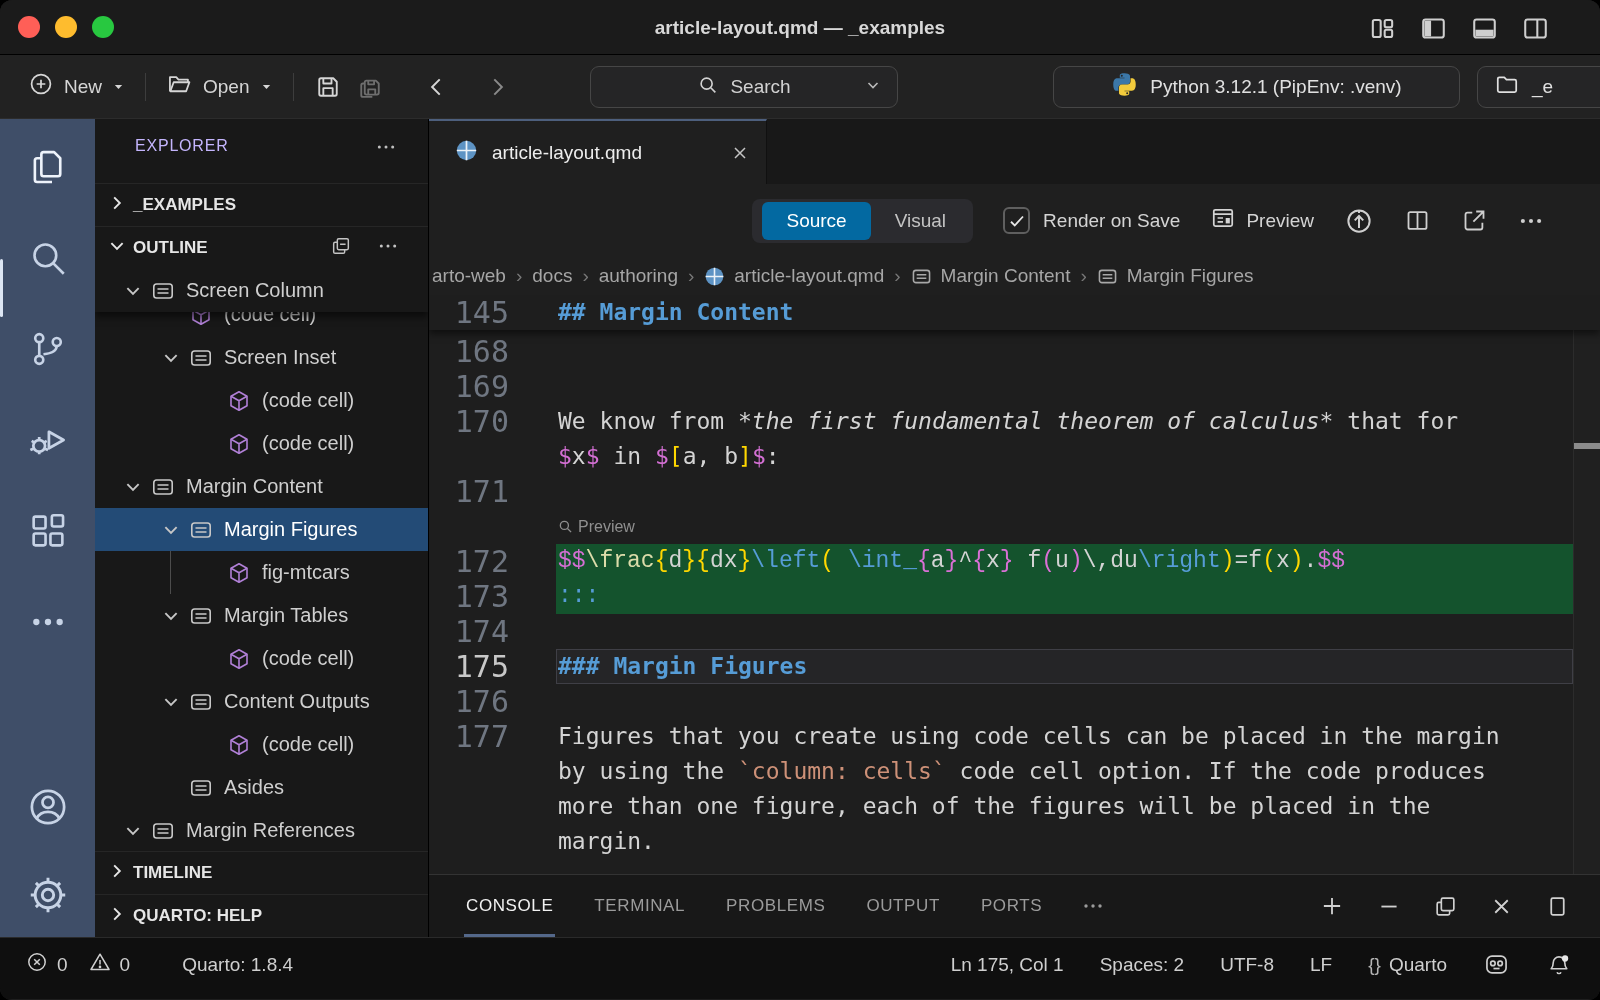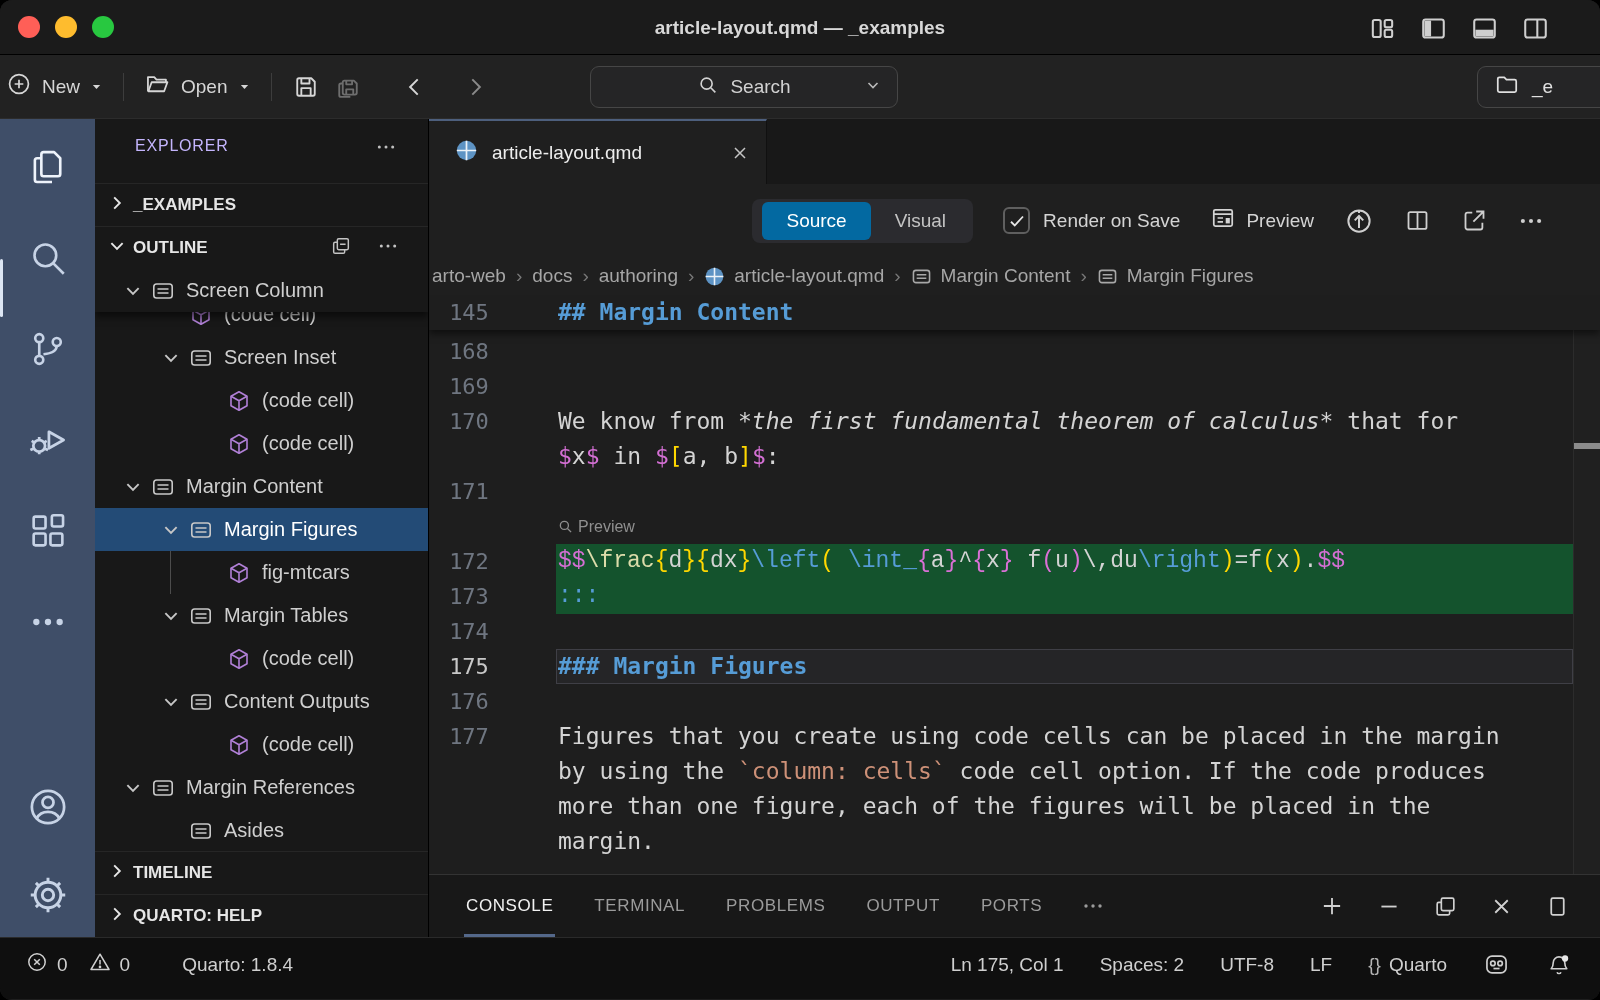--- a/index.html
+++ b/index.html
@@ -15,21 +15,21 @@
   .titlebar{height:55px;background:#1b1b1b;position:relative;border-bottom:1px solid #000;}
   .traffic{position:absolute;left:18px;top:16px;display:flex;gap:15px;}
   .tl{width:22px;height:22px;border-radius:50%;}
   .tl.red{background:#ff5f57}.tl.yellow{background:#febc2e}.tl.green{background:#28c840}
   .win-title{position:absolute;left:0;right:0;top:0;height:55px;line-height:55px;text-align:center;color:#d8d8d8;font-size:19px;font-weight:bold;}
   .tb-right{position:absolute;right:50px;top:13px;display:flex;gap:21px;color:#cfcfcf;}
   .tb-right .ic{width:30px;height:30px;display:flex;align-items:center;justify-content:center;}
 
   
   .toolbar{height:64px;background:#222222;position:relative;display:flex;align-items:center;border-bottom:1px solid #2c2c2c;color:#d6d6d6;font-size:19px;}
-  .tb-left{display:flex;align-items:center;padding-left:6px;gap:14px;}
+  .tb-left{display:flex;align-items:center;padding-left:28px;gap:14px;}
   .tb-btn{display:flex;align-items:center;gap:10px;cursor:default;}
   .tb-sep{width:1px;height:28px;background:#3d3d3d;margin:0 6px;}
   .dim{color:#6e6e6e;}
   .semidim{color:#8a8a8a;}
   .searchbox{position:absolute;left:590px;top:11px;width:308px;height:42px;border:1px solid #464646;border-radius:9px;background:#252526;display:flex;align-items:center;justify-content:center;gap:11px;color:#d2d2d2;}
   .searchbox .caret{position:absolute;right:16px;color:#b9b9b9;}
   .interp{position:absolute;left:1053px;top:11px;width:407px;height:42px;border:1px solid #464646;border-radius:9px;background:#252526;display:flex;align-items:center;justify-content:center;gap:12px;color:#e0e0e0;}
   .wsbox{position:absolute;left:1477px;top:11px;width:190px;height:42px;border:1px solid #464646;border-radius:9px;background:#252526;display:flex;align-items:center;padding-left:16px;gap:12px;color:#e0e0e0;}
 
   
@@ -78,21 +78,21 @@
   .ibtn{display:flex;align-items:center;color:#cfcfcf;}
 
   .breadcrumbs{height:38px;background:#1f1f1f;display:flex;align-items:center;color:#a6a6a6;font-size:19px;gap:10px;white-space:nowrap;overflow:hidden;padding-left:3px;}
   .crumb{display:flex;align-items:center;gap:9px;flex:none;}
   .crumb-sep{color:#787878;font-size:19px;flex:none;}
 
   .code-area{flex:1;position:relative;background:#1e1e1e;overflow:hidden;}
   .overview{position:absolute;top:4px;right:0;bottom:0;width:27px;border-left:1px solid #2c2c2c;background:#202020;}
   .ov-marker{position:absolute;top:144px;left:0;right:0;height:6px;background:#8b8b8b;}
   .code-row{display:flex;height:35px;line-height:35px;font-family:"DejaVu Sans Mono",monospace;font-size:23px;white-space:pre;}
-  .gut{width:127px;flex:none;text-align:center;padding-right:47px;color:#6f7681;font-size:22px;}
+  .gut{width:127px;flex:none;text-align:right;padding-right:47px;color:#6f7681;font-size:30px;}
   .cc{flex:1;margin-right:27px;padding-left:2px;min-width:0;overflow:hidden;}
   .code-row.hl .cc{background:#14532d;font-family:Liberation Mono, monospace;}
   .code-row.cur .cc{background:#252527;box-shadow:inset 0 0 0 1px #3f3f46;}
   .code-row.cur .gut{color:#c8c8c8;}
   .code-row.sticky{position:relative;z-index:2;background:#1e1e1e;box-shadow:0 4px 7px rgba(0,0,0,.5);margin-bottom:4px;}
   .lens-row{height:35px;display:flex;align-items:center;padding-left:129px;color:#8f8f8f;font-size:16px;gap:5px;}
   .tk-fg{color:#d4d4d4}.tk-blue{color:var(--blue)}.tk-khaki{color:var(--khaki)}.tk-gold{color:var(--gold)}
   .tk-orchid{color:var(--orchid)}.tk-pink{color:var(--pink)}.tk-orange{color:var(--orange)}
   .tk-bold{font-weight:bold}.tk-italic{font-style:italic}
 
@@ -203,20 +203,27 @@
       <span><svg width="22" height="22" viewBox="0 0 24 24" fill="none" stroke="currentColor" stroke-width="1.8">
             <circle cx="10.5" cy="10.5" r="6"></circle>
             <path d="M15 15l5 5"></path>
           </svg></span>
       <span>Search</span>
       <span class="caret"><svg width="16" height="16" viewBox="0 0 16 16" fill="none" stroke="currentColor" stroke-width="1.6">
             <path d="M3.5 6 8 10.5 12.5 6"></path>
           </svg></span>
     </div>
 
+    <div class="interp">
+      <span><svg width="27" height="27" viewBox="0 0 24 24">
+            <path fill="#3b77a8" d="M11.9 2c-4.4 0-4.1 1.9-4.1 1.9v2h4.2v.6H5.3S2 6.1 2 11.9c0 5.8 2.9 5.6 2.9 5.6h1.7v-2.7s-.1-2.9 2.8-2.9h4.8s2.7 0 2.7-2.6V4.6S17.3 2 11.9 2zM9.6 3.4a.9.9 0 1 1 0 1.8.9.9 0 0 1 0-1.8z"></path>
+            <path fill="#f2cb3c" d="M12.1 22c4.4 0 4.1-1.9 4.1-1.9v-2H12v-.6h6.7s3.3.4 3.3-5.4c0-5.8-2.9-5.6-2.9-5.6h-1.7v2.7s.1 2.9-2.8 2.9H9.8s-2.7 0-2.7 2.6v4.7S6.7 22 12.1 22zm2.3-1.4a.9.9 0 1 1 0-1.8.9.9 0 0 1 0 1.8z"></path>
+          </svg></span>
+      <span>Python 3.12.1 (PipEnv: .venv)</span>
+    </div>
 
     <div class="wsbox">
       <span><svg width="26" height="26" viewBox="0 0 24 24" fill="none" stroke="currentColor" stroke-width="1.6" stroke-linejoin="round">
             <path d="M3.5 6.5A1.5 1.5 0 0 1 5 5h4.5l2 2H19a1.5 1.5 0 0 1 1.5 1.5V17A1.5 1.5 0 0 1 19 18.5H5A1.5 1.5 0 0 1 3.5 17Z"></path>
           </svg></span>
       <span>_e</span>
     </div>
   </div>
 
   <div class="main">
@@ -457,43 +464,43 @@
           <div class="tree-row lv3">
             <span class="twisty"></span>
             <span class="tree-icon">
               <svg width="24" height="24" viewBox="0 0 24 24" fill="none" stroke="#b180d7" stroke-width="1.6" stroke-linejoin="round">
                 <path d="M12 2.8 20 7.3v9.4L12 21.2 4 16.7V7.3Z"></path>
                 <path d="M4 7.3 12 11.8 20 7.3M12 11.8v9.4"></path>
               </svg>
             </span>
             <span class="tree-label">(code cell)</span>
           </div>
+          <div class="tree-row lv2">
+            <span class="twisty"></span>
+            <span class="tree-icon">
+              <svg width="24" height="24" viewBox="0 0 24 24" fill="none" stroke="currentColor" stroke-width="1.6">
+                <rect x="2.8" y="5" width="18.4" height="14" rx="2.8"></rect>
+                <path d="M6.5 10h11M6.5 14h11"></path>
+              </svg>
+            </span>
+            <span class="tree-label">Asides</span>
+          </div>
           <div class="tree-row lv1">
             <span class="twisty">
               <svg width="18" height="18" viewBox="0 0 16 16" fill="none" stroke="currentColor" stroke-width="1.7">
                 <path d="M3 5.5 8 10.5 13 5.5"></path>
               </svg>
             </span>
             <span class="tree-icon">
               <svg width="24" height="24" viewBox="0 0 24 24" fill="none" stroke="currentColor" stroke-width="1.6">
                 <rect x="2.8" y="5" width="18.4" height="14" rx="2.8"></rect>
                 <path d="M6.5 10h11M6.5 14h11"></path>
               </svg>
             </span>
             <span class="tree-label">Margin References</span>
-          </div>
-          <div class="tree-row lv2">
-            <span class="twisty"></span>
-            <span class="tree-icon">
-              <svg width="24" height="24" viewBox="0 0 24 24" fill="none" stroke="currentColor" stroke-width="1.6">
-                <rect x="2.8" y="5" width="18.4" height="14" rx="2.8"></rect>
-                <path d="M6.5 10h11M6.5 14h11"></path>
-              </svg>
-            </span>
-            <span class="tree-label">Asides</span>
           </div>
         </div>
       <div class="pane-head">
         <span><svg width="18" height="18" viewBox="0 0 16 16" fill="none" stroke="currentColor" stroke-width="1.7">
               <path d="M5.5 3 10.5 8 5.5 13"></path>
             </svg></span>
         <span>TIMELINE</span>
       </div>
       <div class="pane-head">
         <span><svg width="18" height="18" viewBox="0 0 16 16" fill="none" stroke="currentColor" stroke-width="1.7">

